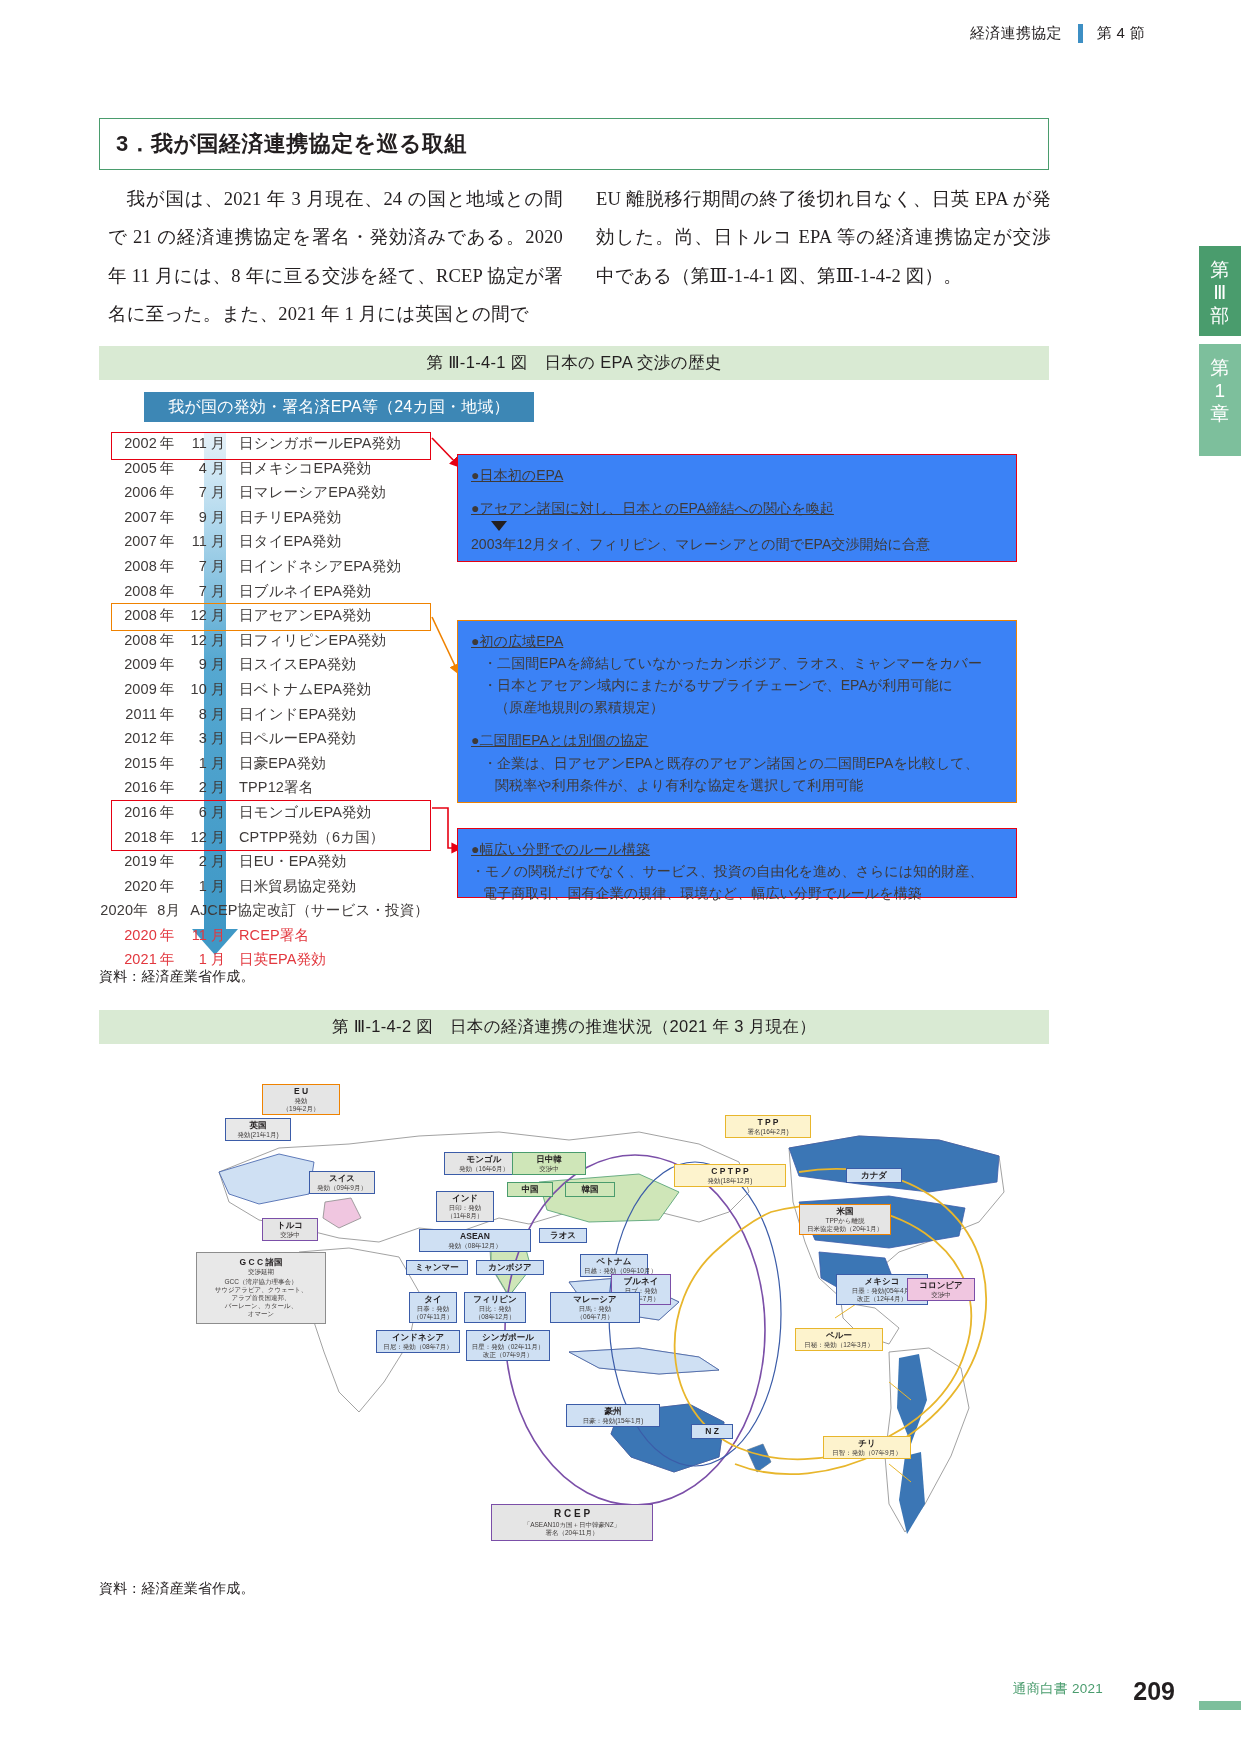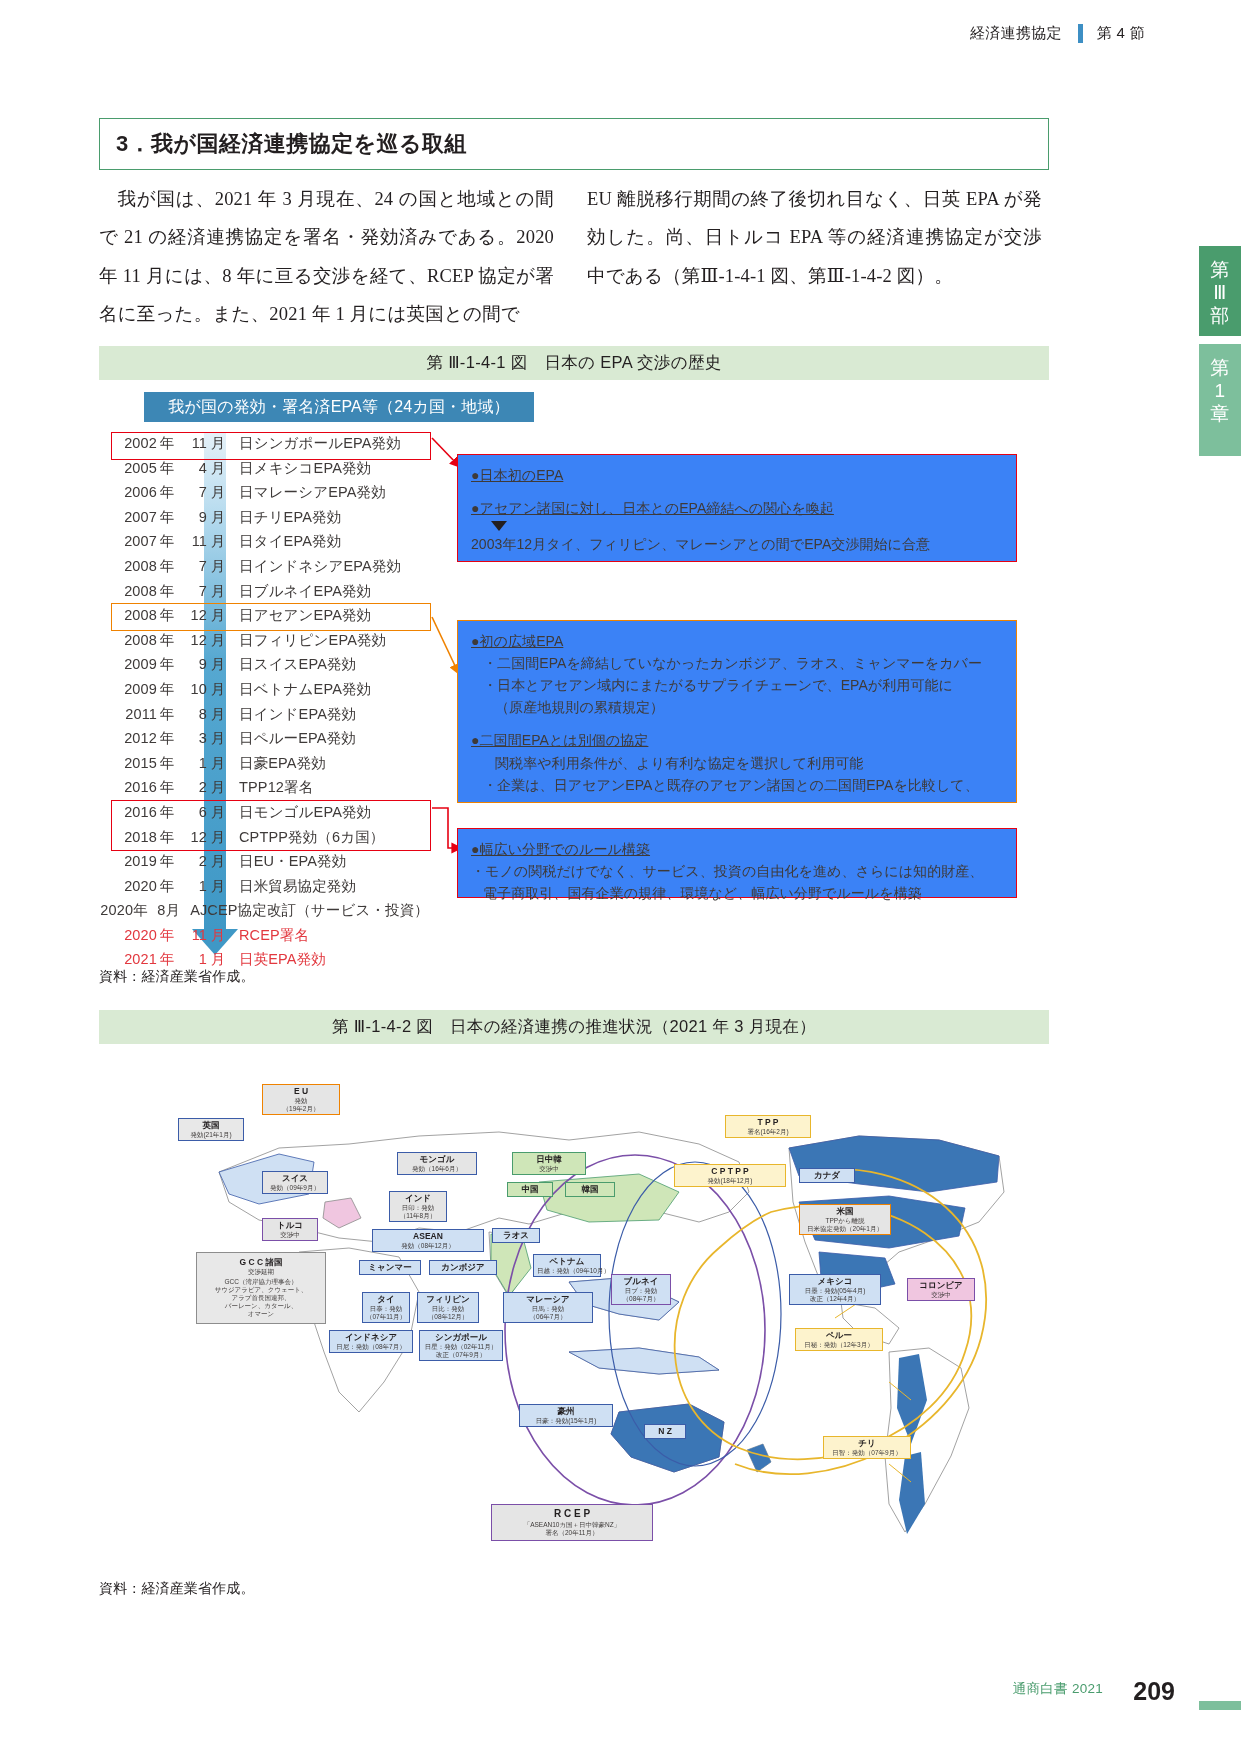--- a/index.html
+++ b/index.html
@@ -84,20 +84,21 @@
   
   .body-col {
     position: absolute;
     top: 180px;
     width: 455px;
     font-family: "Liberation Serif", "DejaVu Serif", serif;
     font-size: 18.5px;
     line-height: 2.07;
     letter-spacing: 0.01em;
     text-align: justify;
+    margin-left: 9px;
   }
   .col-left { left: 99px; }
   .col-right { left: 587px; }
   .body-col p { margin: 0; text-indent: 1em; }
   .body-col p.noindent { text-indent: 0; }
 
   
   .fig-title {
     position: absolute;
     left: 99px;
@@ -238,21 +239,21 @@
     background: #e5e5e5;
     text-align: center;
     font-size: 7.5px;
     line-height: 1.25;
     color: #231f20;
     padding: 1px 3px;
     white-space: nowrap;
   }
   .mlabel .t { font-weight: bold; font-size: 8.5px; display: block; }
   .mlabel .s { font-size: 6.5px; display: block; color: #3e3a39; }
-  .b-blue   { border: 1px solid #3b5ca8; }
+  .b-blue   { border: 1px solid #3b5ca8; margin-left: 47px; }
   .b-orange { border: 1.4px solid #ef8200; }
   .b-purple { border: 1.3px solid #7b4fa8; }
   .b-gray   { border: 1px solid #8d8d8d; }
   .b-green  { border: 1px solid #4a9c6d; }
   .b-yellow { border: 1.3px solid #e8b62c; }
   .fill-gray { background: #e8e8e8; }
   .fill-pink { background: #f0c6e0; }
   .fill-green{ background: #cfe6b8; }
   .fill-blue { background: #cfe0f3; }
   .fill-yel  { background: #fdf3cd; }
@@ -506,22 +507,22 @@
       <div class="ln">2003年12月タイ、フィリピン、マレーシアとの間でEPA交渉開始に合意</div>
     </div>
 
     <div class="callout orange" style="left:358px; top:232px; width:560px; height:183px;">
       <div class="hd ln">●初の広域EPA</div>
       <div class="ln ind">・二国間EPAを締結していなかったカンボジア、ラオス、ミャンマーをカバー</div>
       <div class="ln ind">・日本とアセアン域内にまたがるサプライチェーンで、EPAが利用可能に</div>
       <div class="ln ind2">（原産地規則の累積規定）</div>
       <div class="gap"></div>
       <div class="hd ln">●二国間EPAとは別個の協定</div>
+      <div class="ln ind">・企業は、日アセアンEPAと既存のアセアン諸国との二国間EPAを比較して、</div>
       <div class="ln ind2">関税率や利用条件が、より有利な協定を選択して利用可能</div>
-      <div class="ln ind">・企業は、日アセアンEPAと既存のアセアン諸国との二国間EPAを比較して、</div>
     </div>
 
     <div class="callout red" style="left:358px; top:440px; width:560px; height:70px;">
       <div class="hd ln">●幅広い分野でのルール構築</div>
       <div class="ln">・モノの関税だけでなく、サービス、投資の自由化を進め、さらには知的財産、</div>
       <div class="ln ind">電子商取引、国有企業の規律、環境など、幅広い分野でルールを構築</div>
     </div>
   </div>
 
   <div class="src-note" id="src1">資料：経済産業省作成。</div>

